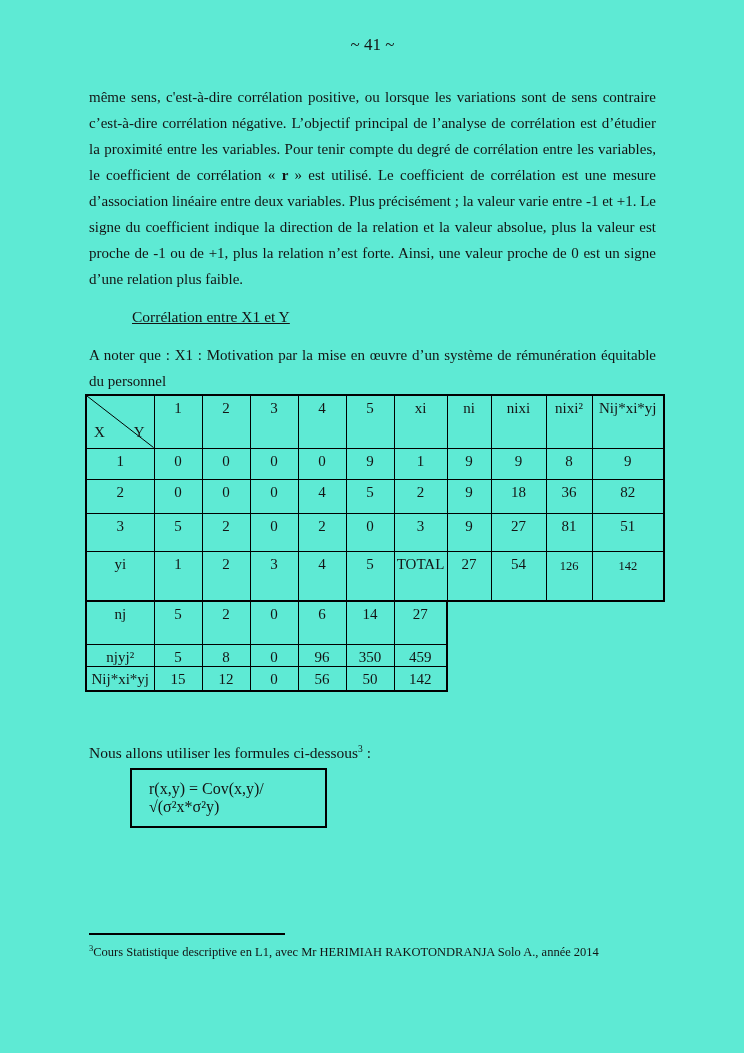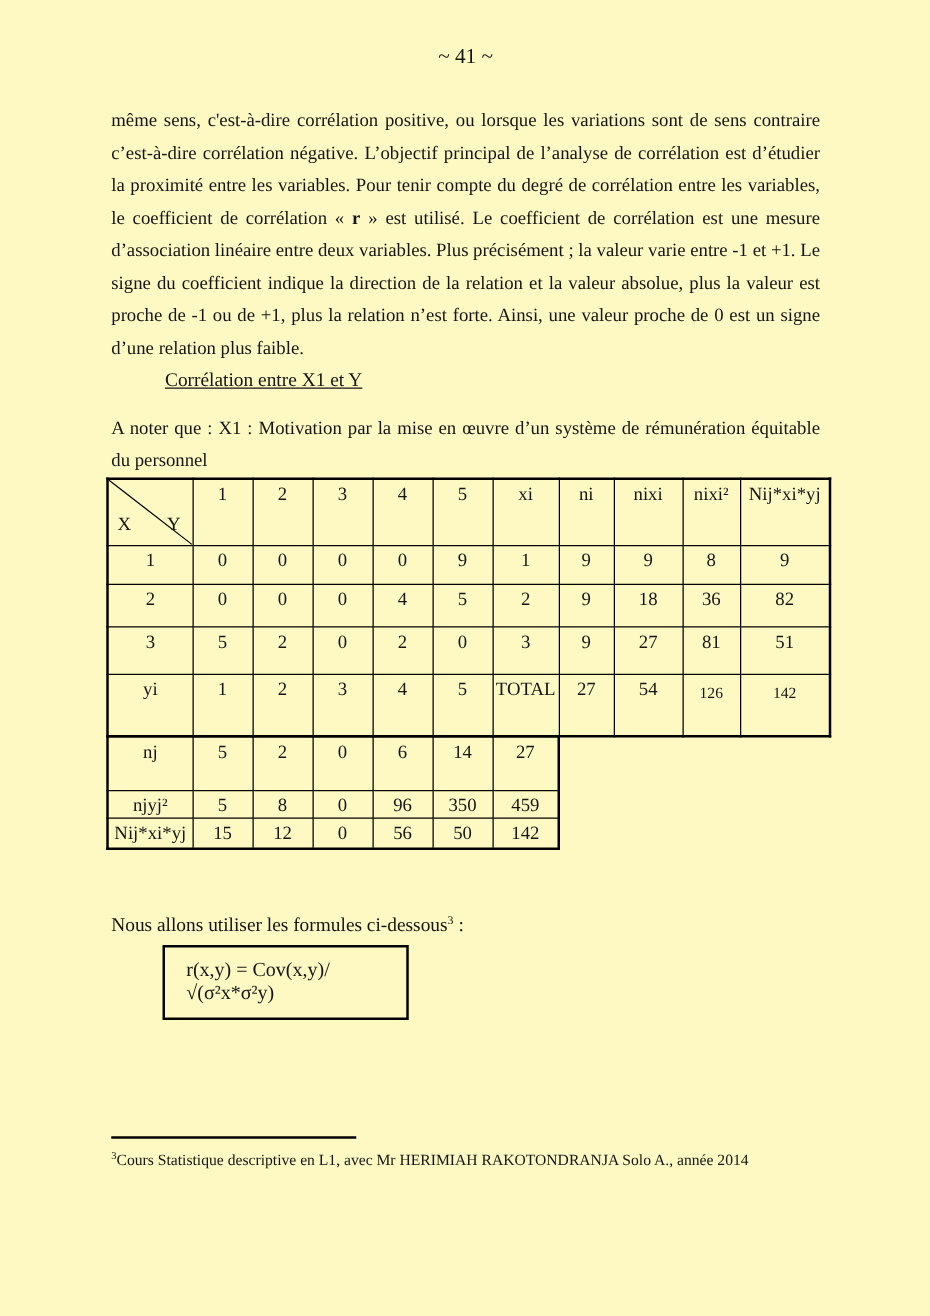--- a/index.html
+++ b/index.html
@@ -1,40 +1,41 @@
 <!DOCTYPE html>
 <html lang="fr"><head>
 <meta charset="utf-8">
 <style>
   html,body{margin:0;padding:0;background:#e8e8e8;}
   .page{
     position:relative;
     width:744px;height:1053px;
     margin:0 auto;
-    background:#fef9c3;
+    background:#5eead4;
     color:#141414;
     font-family:"Liberation Serif","DejaVu Serif",serif;
     overflow:hidden;
     box-sizing:border-box;
     padding:34px 88px 0 89px;
   }
   .pagenum{
     text-align:center;
     font-size:17px;
     line-height:22px;
   }
   p{margin:0;}
   .para{
     margin-top:28px;
     font-size:15px;
     line-height:26px;
     text-align:justify;
   }
   .note{margin-top:12px;}
   .heading{
+    margin-top:12px;
     font-size:15.5px;
     line-height:26px;
     text-indent:43px;
   }
   .u{text-decoration:underline;}
   .indent{
     margin-top:8px;
     font-size:15px;
     line-height:26px;
     text-indent:43px;
@@ -79,21 +80,21 @@
     border:2px solid #000;
     box-sizing:border-box;
     display:flex;
     align-items:center;
     padding-left:17px;
     font-size:16px;
   }
   .footnote{
     position:absolute;
     left:89px;
-    top:909px;
+    top:933px;
     width:567px;
   }
   .fn-rule{
     width:196px;
     border-top:2px solid #000;
   }
   .fn-text{
     margin-top:5px;
     font-size:12.5px;
     line-height:16px;

